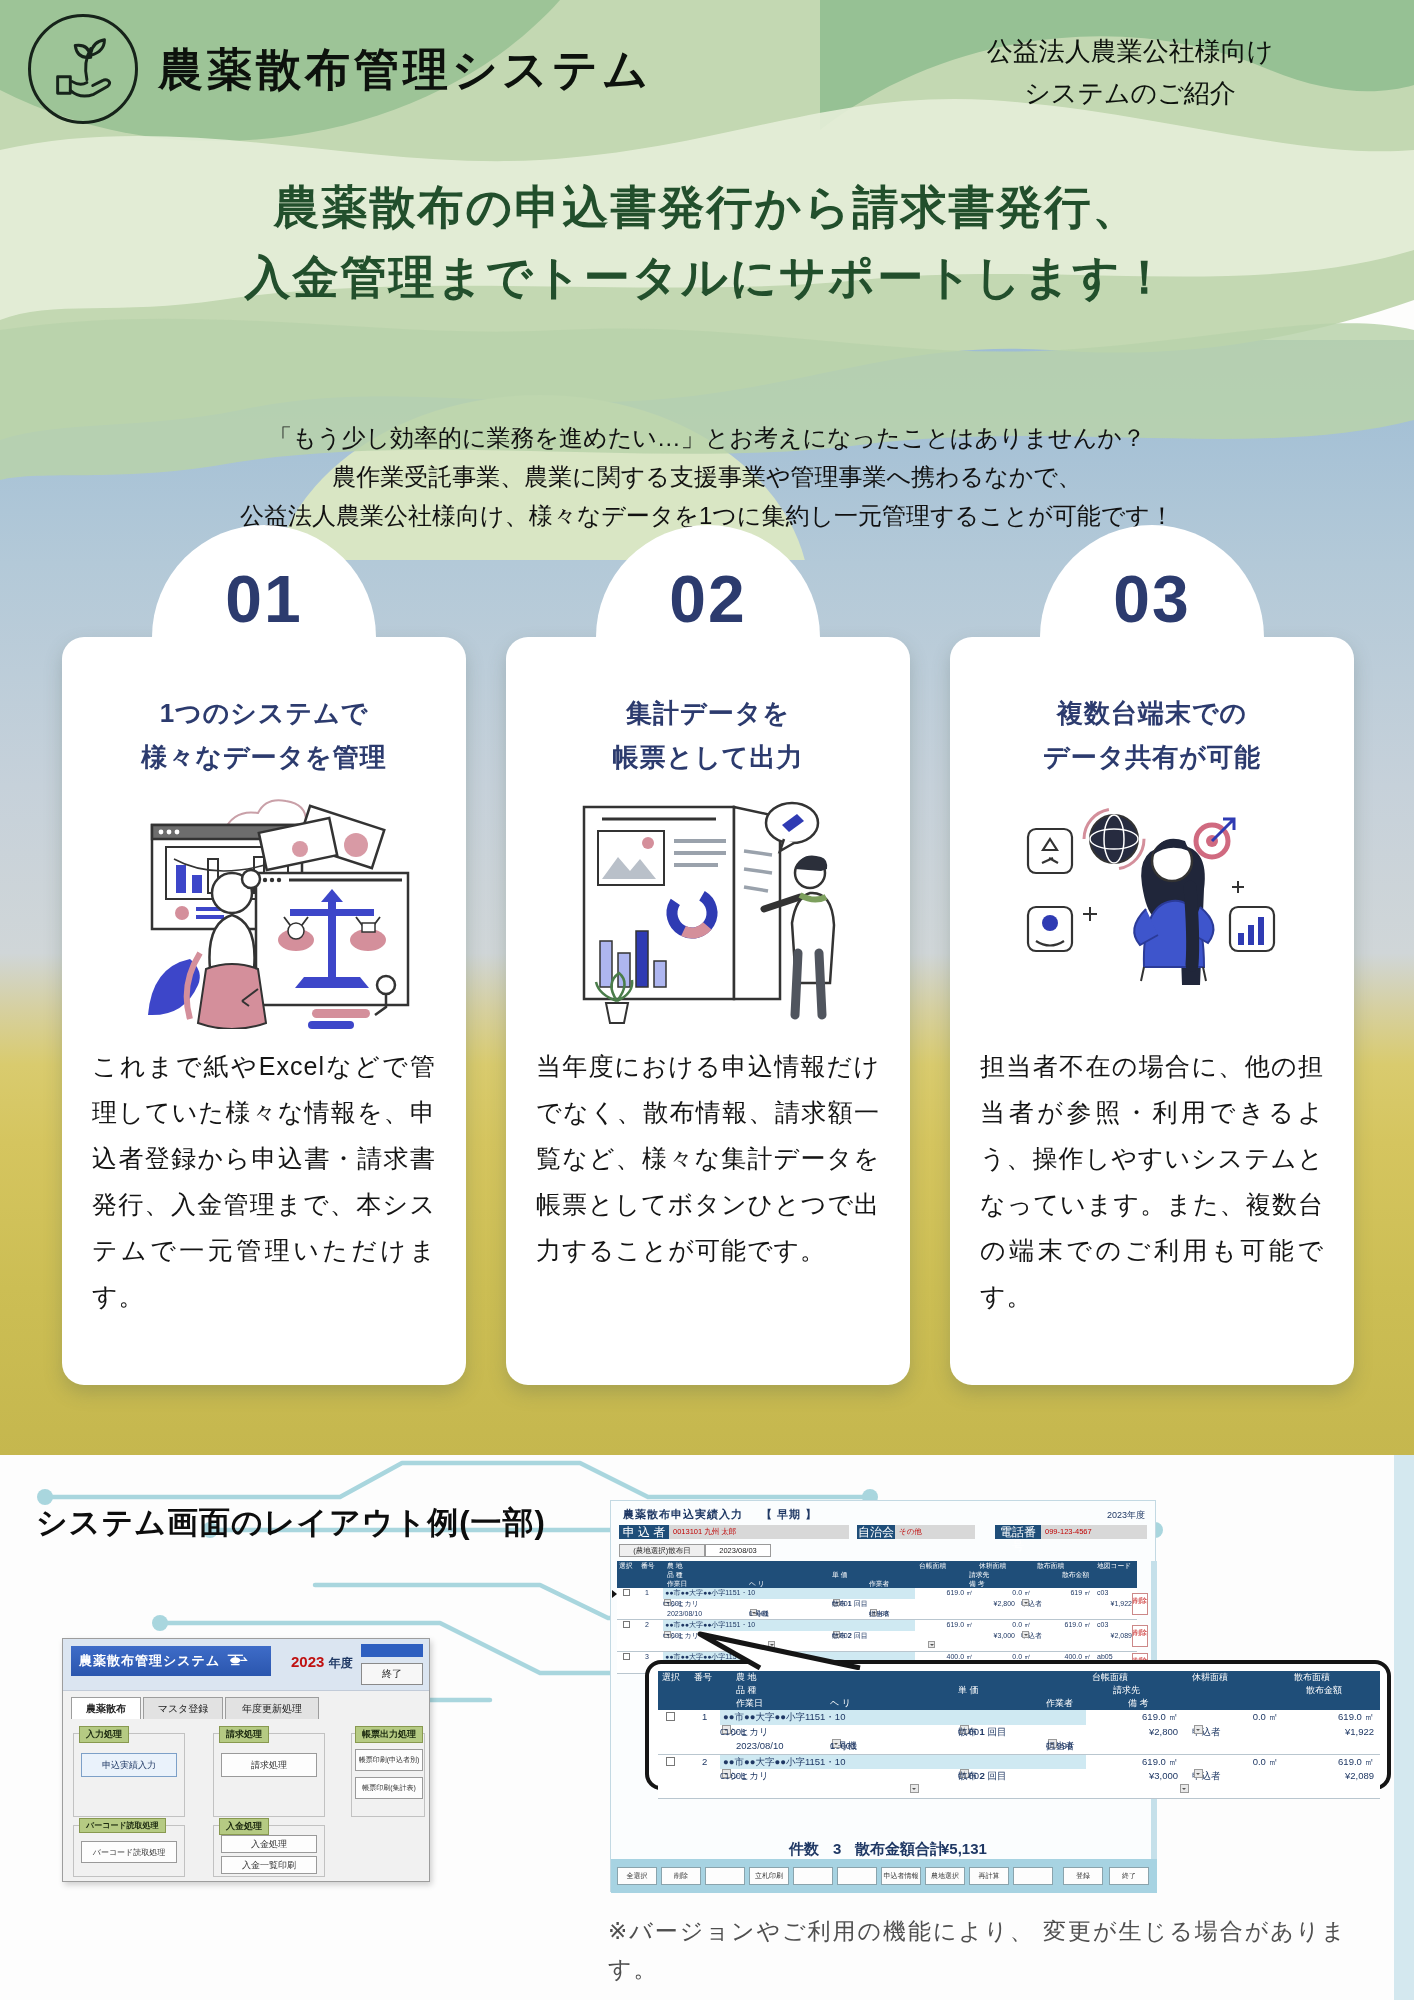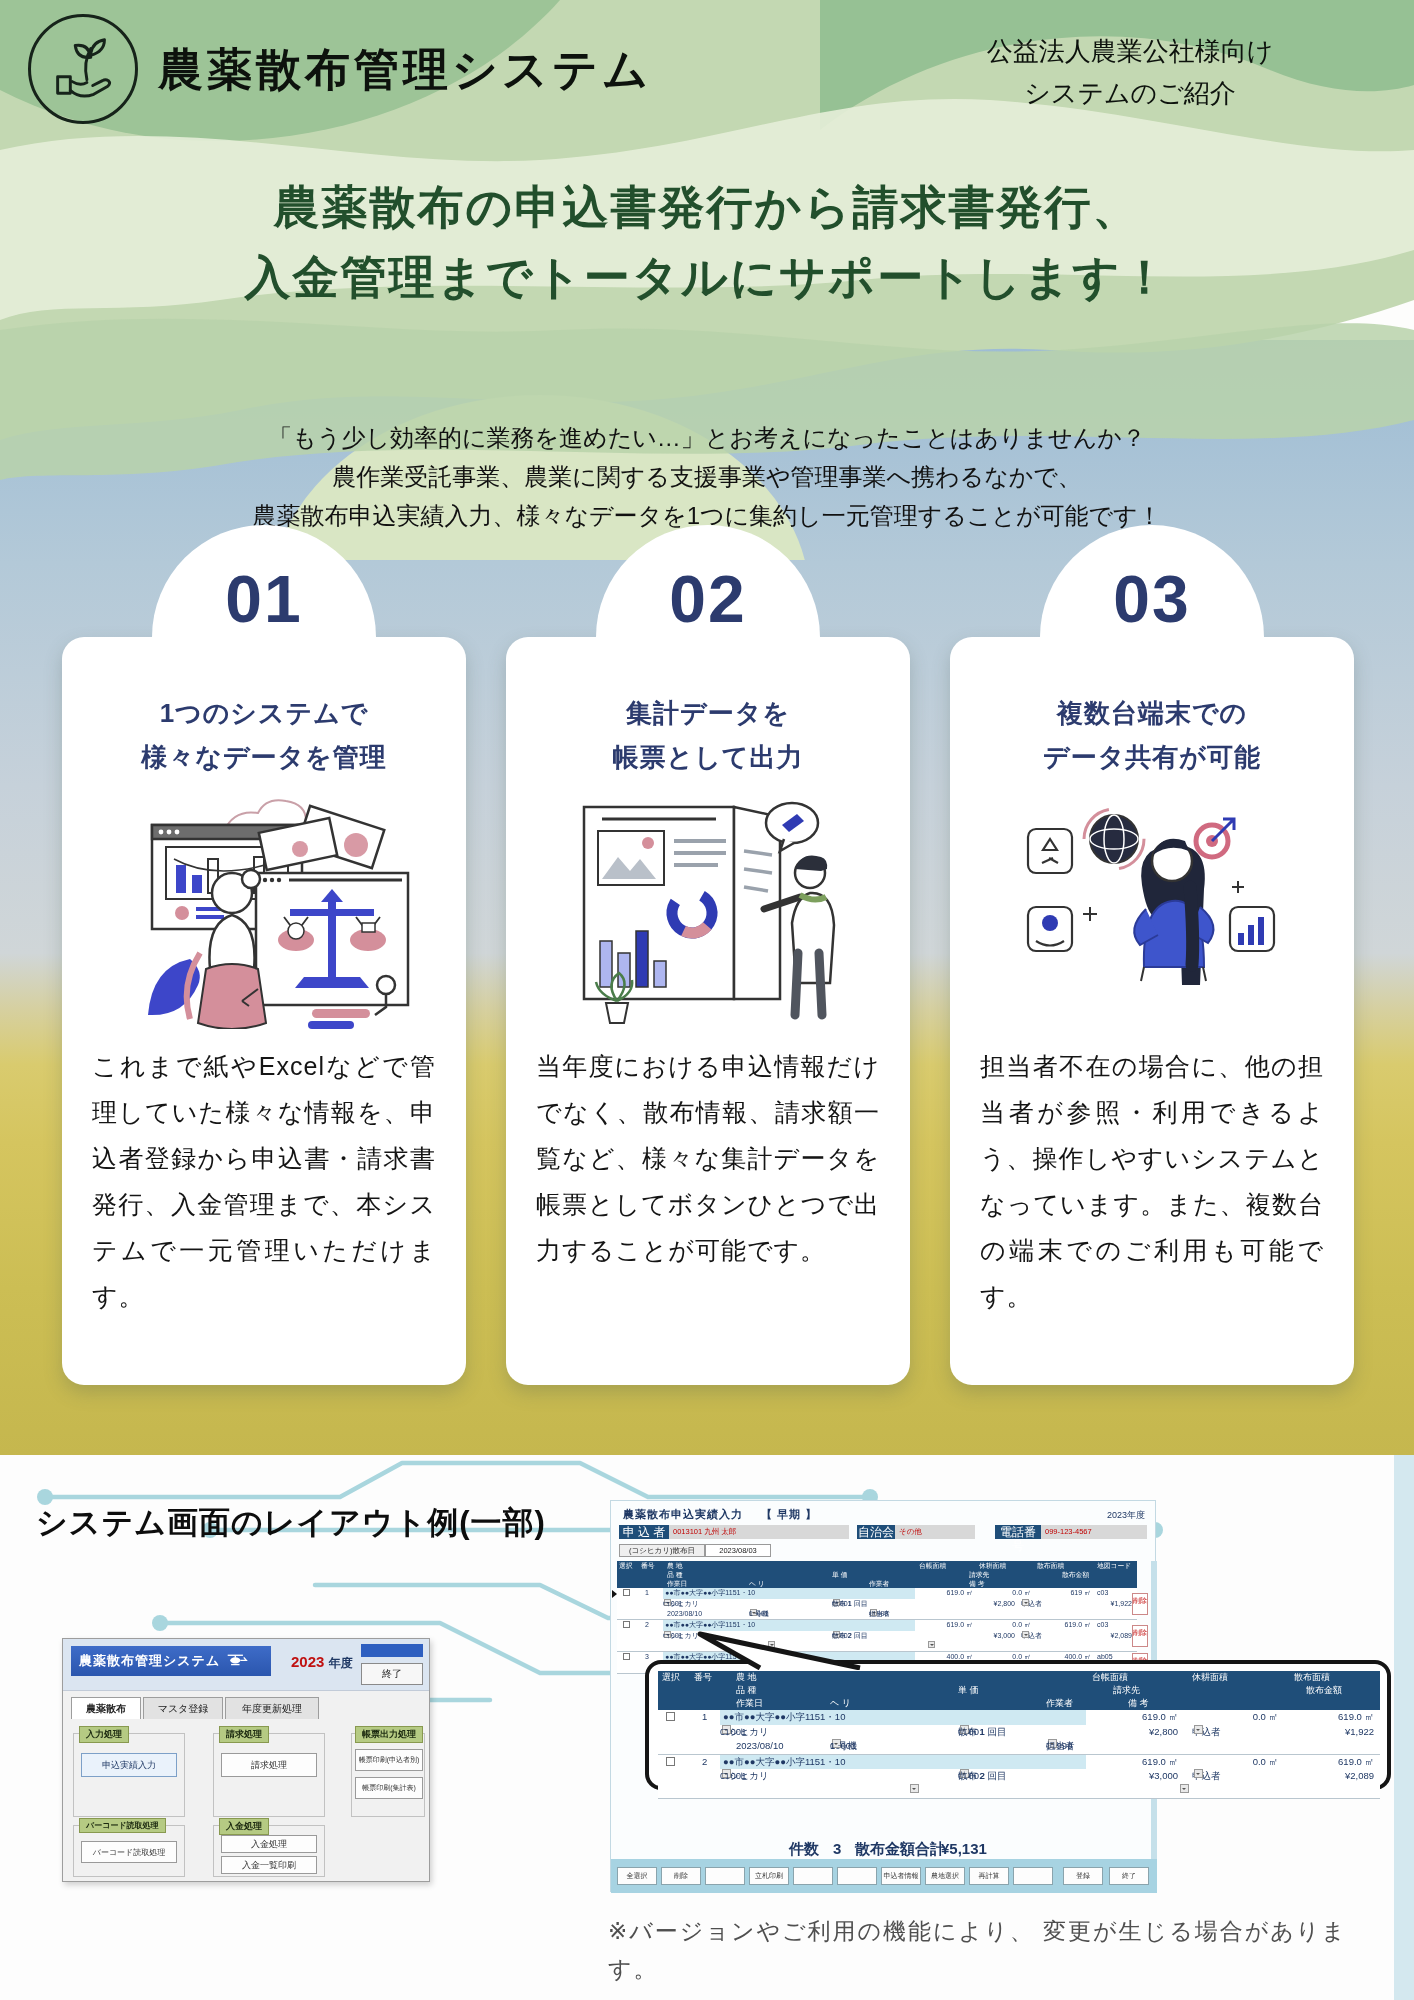--- a/index.html
+++ b/index.html
@@ -130,21 +130,21 @@
     <div>システムのご紹介</div>
   </div>
 
   <div class="headline">
     <div>農薬散布の申込書発行から請求書発行、</div>
     <div>入金管理までトータルにサポートします！</div>
   </div>
   <div class="intro">
     <div>「もう少し効率的に業務を進めたい…」とお考えになったことはありませんか？</div>
     <div>農作業受託事業、農業に関する支援事業や管理事業へ携わるなかで、</div>
-    <div>農薬散布申込実績入力、様々なデータを1つに集約し一元管理することが可能です！</div>
+    <div>公益法人農業公社様向け、様々なデータを1つに集約し一元管理することが可能です！</div>
   </div>
 
   <div class="card" style="left:62px">
     <div class="bump">
       <div class="num">01</div>
     </div>
     <div class="ttl">
       <div>1つのシステムで</div>
       <div>様々なデータを管理</div>
     </div>
@@ -357,21 +357,21 @@
     </div>
     <div class="ew-year">2023年度</div>
 
     <div class="f-lab" style="left:8px;width:50px">申 込 者</div>
     <div class="f-val" style="left:58px;width:180px">0013101 九州  太郎</div>
     <div class="f-lab" style="left:246px;width:38px">自治会</div>
     <div class="f-val" style="left:284px;width:80px">その他</div>
     <div class="f-lab" style="left:384px;width:46px">電話番号</div>
     <div class="f-val" style="left:430px;width:106px">099-123-4567</div>
 
-    <div class="d-lab">(コシヒカリ)散布日</div>
+    <div class="d-lab">(農地選択)散布日</div>
     <div class="d-val">2023/08/03</div>
 
     <div class="ew-table">
       <div class="hrow">
         <span style="left:2px">選択</span>
         <span style="left:24px">番号</span>
         <span style="left:50px">農  地</span>
         <span style="left:302px">台帳面積</span>
         <span style="left:362px">休耕面積</span>
         <span style="left:420px">散布面積</span>

